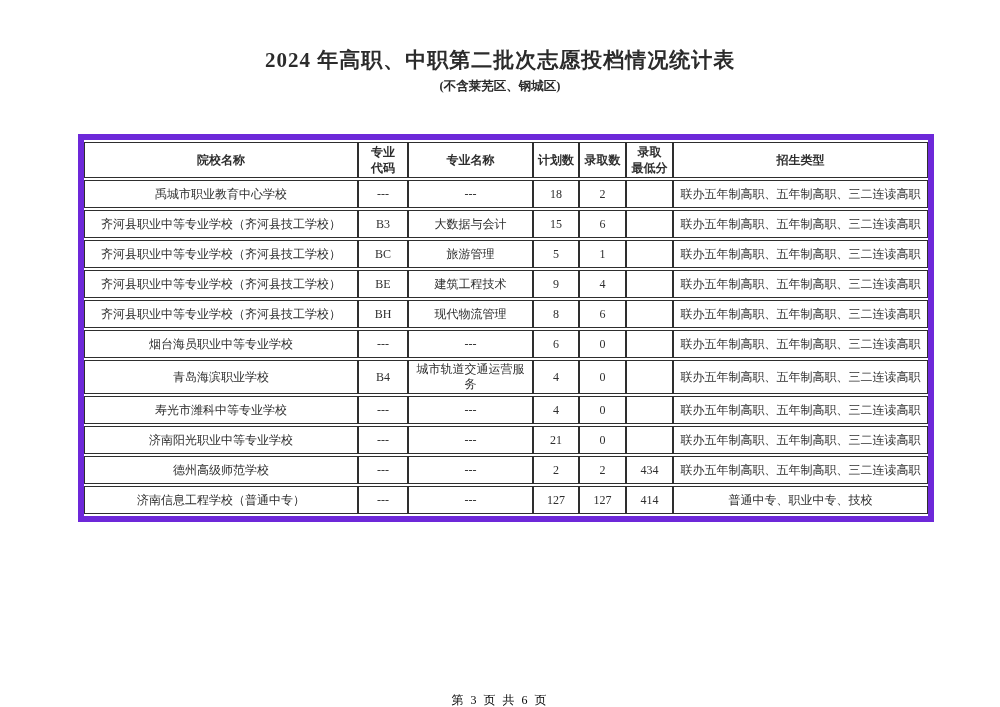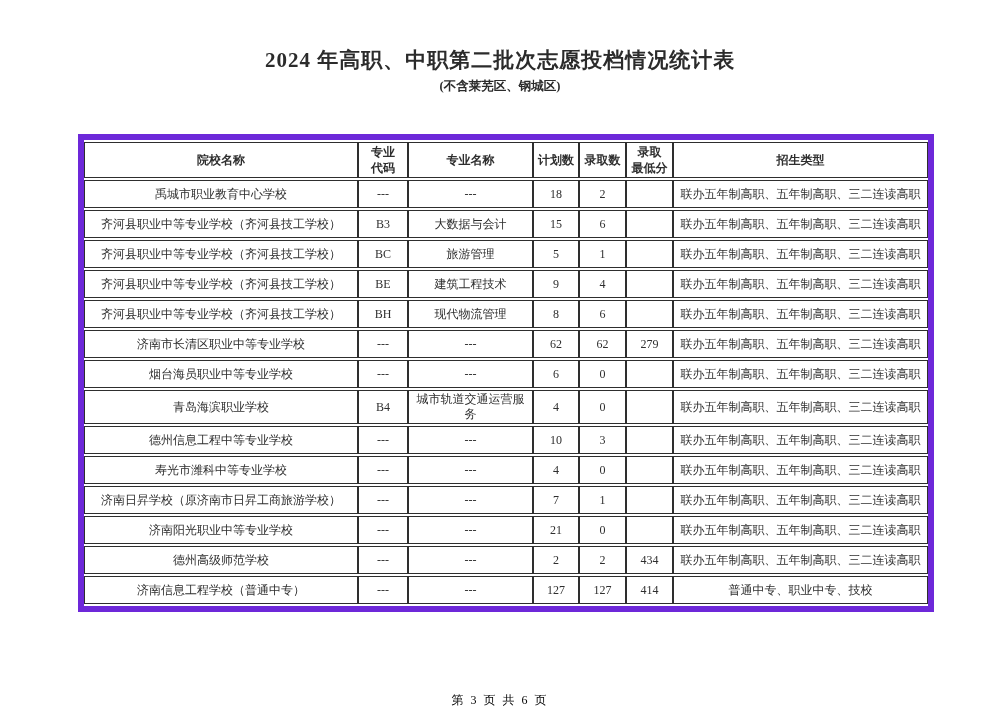--- a/index.html
+++ b/index.html
@@ -143,70 +143,43 @@
         <tr>
           <td>齐河县职业中等专业学校（齐河县技工学校）</td>
           <td>BH</td>
           <td>现代物流管理</td>
           <td>8</td>
           <td>6</td>
           <td></td>
           <td>联办五年制高职、五年制高职、三二连读高职</td>
         </tr>
         <tr>
-          <td>济南市长清区职业中等专业学校</td>
-          <td>---</td>
-          <td>---</td>
-          <td>62</td>
-          <td>62</td>
-          <td>279</td>
-          <td>联办五年制高职、五年制高职、三二连读高职</td>
-        </tr>
-        <tr>
           <td>烟台海员职业中等专业学校</td>
           <td>---</td>
           <td>---</td>
           <td>6</td>
           <td>0</td>
           <td></td>
           <td>联办五年制高职、五年制高职、三二连读高职</td>
         </tr>
         <tr>
           <td>青岛海滨职业学校</td>
           <td>B4</td>
           <td>城市轨道交通运营服务</td>
           <td>4</td>
           <td>0</td>
           <td></td>
           <td>联办五年制高职、五年制高职、三二连读高职</td>
         </tr>
         <tr>
-          <td>德州信息工程中等专业学校</td>
-          <td>---</td>
-          <td>---</td>
-          <td>10</td>
-          <td>3</td>
-          <td></td>
-          <td>联办五年制高职、五年制高职、三二连读高职</td>
-        </tr>
-        <tr>
           <td>寿光市潍科中等专业学校</td>
           <td>---</td>
           <td>---</td>
           <td>4</td>
           <td>0</td>
-          <td></td>
-          <td>联办五年制高职、五年制高职、三二连读高职</td>
-        </tr>
-        <tr>
-          <td>济南日昇学校（原济南市日昇工商旅游学校）</td>
-          <td>---</td>
-          <td>---</td>
-          <td>7</td>
-          <td>1</td>
           <td></td>
           <td>联办五年制高职、五年制高职、三二连读高职</td>
         </tr>
         <tr>
           <td>济南阳光职业中等专业学校</td>
           <td>---</td>
           <td>---</td>
           <td>21</td>
           <td>0</td>
           <td></td>

